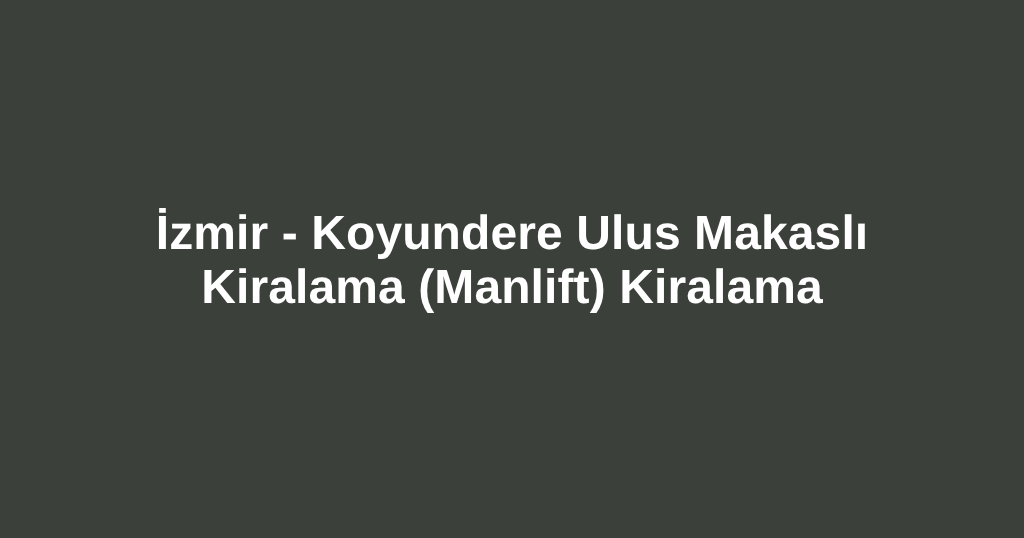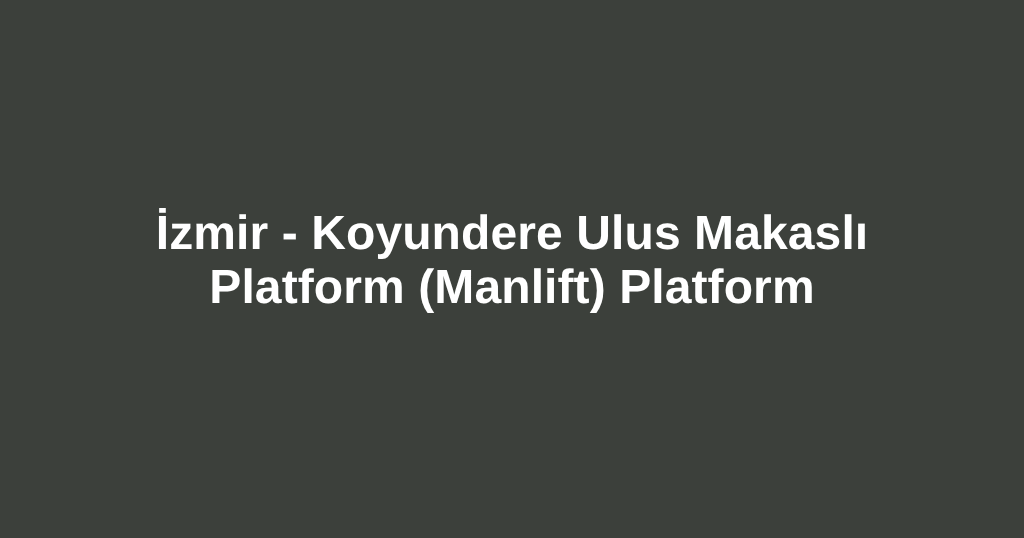--- a/index.html
+++ b/index.html
@@ -60,18 +60,18 @@
 </style>
 </head>
 <body style="background-color: rgb(60, 64, 59);">
 
 <div class="og-card" style="background-color: rgb(60, 64, 59);">
 
   <div class="title-block">
 
     <h1 class="og-title" style="color: rgb(255, 255, 255);">
       <span class="title-line">İzmir - Koyundere Ulus Makaslı</span>
-      <span class="title-line">Platform (Manlift) Platform</span>
+      <span class="title-line">Kiralama (Manlift) Kiralama</span>
     </h1>
 
   </div>
 
 </div>
 
 </body></html>

